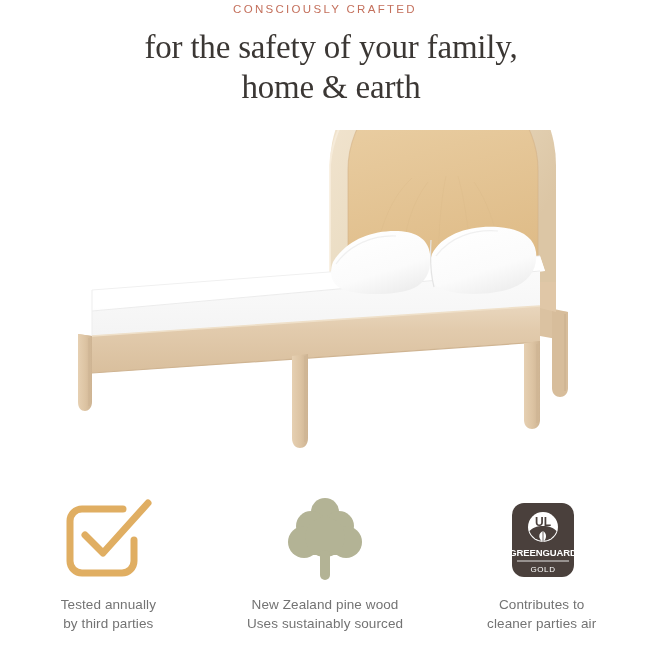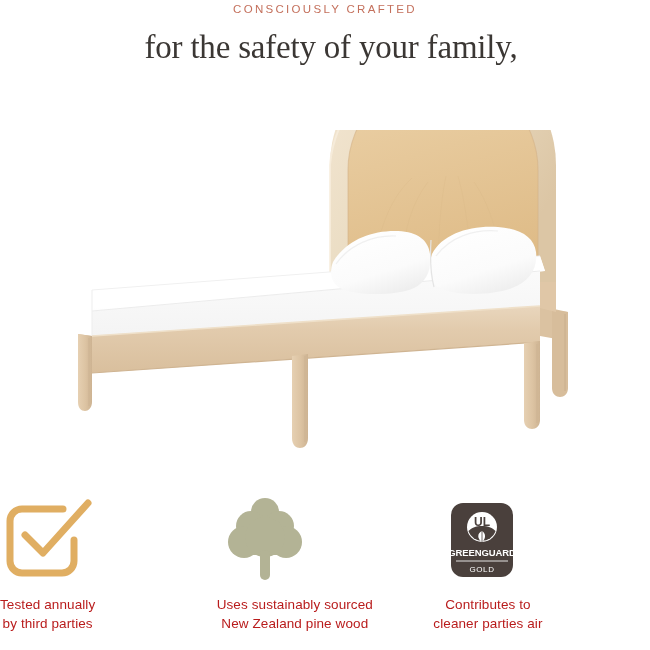--- a/index.html
+++ b/index.html
@@ -67,48 +67,49 @@
     left: 0;
     top: 495px;
     width: 650px;
     height: 155px;
     display: flex;
   }
   .feature {
     flex: 1 1 0;
     display: flex;
     flex-direction: column;
-    align-items: flex-start;
+    align-items: center;
   }
   .feature-icon {
     height: 92px;
     display: flex;
     align-items: center;
     justify-content: center;
   }
   .feature-caption {
     margin-top: 8px;
     font-family: "Liberation Sans", sans-serif;
     font-size: 13.5px;
     line-height: 19px;
-    color: #b91c1c;
+    color: #737373;
     text-align: center;
     letter-spacing: 0.1px;
   }
   .feature-caption .cl { display: block; }
 </style>
 </head>
 <body>
 
 <div class="page">
 
   <div class="header">
     <div class="eyebrow">CONSCIOUSLY CRAFTED</div>
     <h1 class="headline">
       <span>for the safety of your family,</span>
+      <span class="line2">home &amp; earth</span>
     </h1>
   </div>
 
   <div class="bed-scene">
     <svg class="bed-svg" width="650" height="340" viewBox="0 0 650 340" xmlns="http://www.w3.org/2000/svg">
       <defs>
         <linearGradient id="panelGrad" x1="0" y1="0" x2="0.25" y2="1">
           <stop offset="0%" stop-color="#ecd2a8"></stop>
           <stop offset="45%" stop-color="#e6c89a"></stop>
           <stop offset="100%" stop-color="#dfbc88"></stop>
@@ -264,22 +265,22 @@
             <circle cx="27" cy="47" r="16"></circle>
             <circle cx="69" cy="47" r="16"></circle>
             <circle cx="48" cy="42" r="20"></circle>
             <rect x="32" y="40" width="32" height="20"></rect>
 
             <rect x="43" y="55" width="10" height="30" rx="5"></rect>
           </g>
         </svg>
       </div>
       <div class="feature-caption">
+        <span class="cl">New Zealand pine wood</span>
         <span class="cl">Uses sustainably sourced</span>
-        <span class="cl">New Zealand pine wood</span>
       </div>
     </div>
 
     <div class="feature">
       <div class="feature-icon">
         <svg width="96" height="92" viewBox="0 0 96 92" xmlns="http://www.w3.org/2000/svg">
 
           <rect x="18" y="8" width="62" height="74" rx="12" fill="#4a403c"></rect>
 
           <g>

